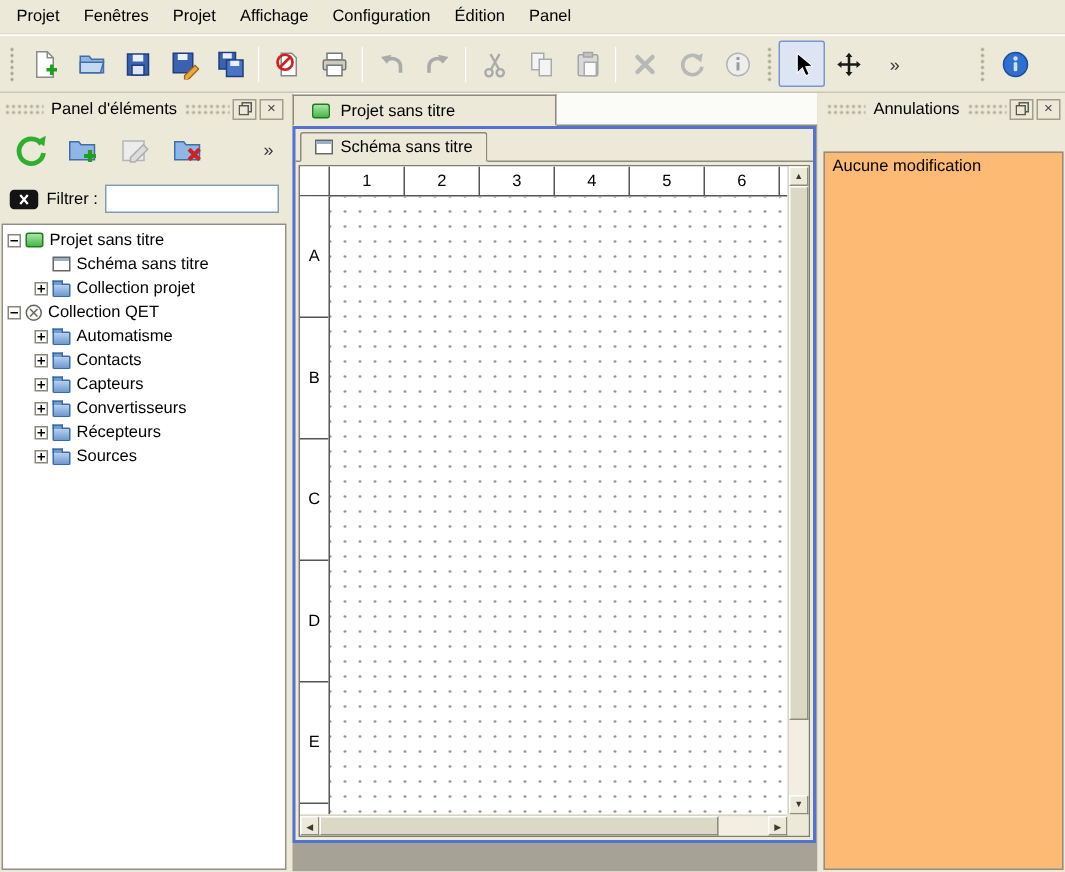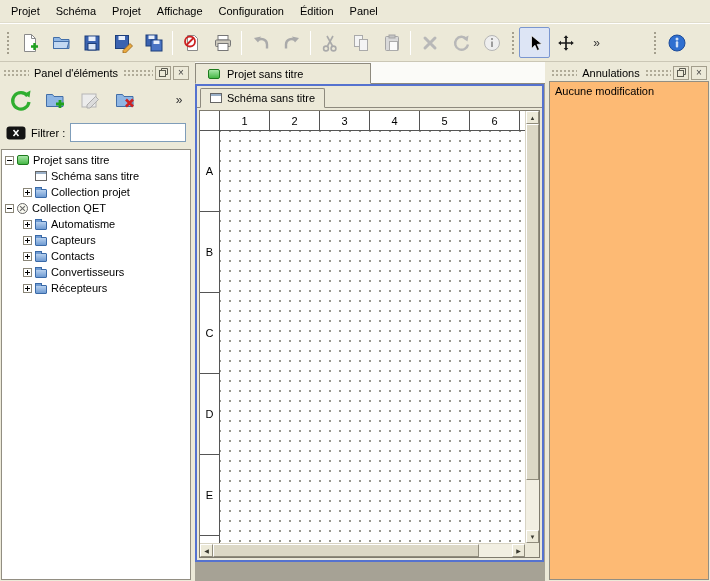--- a/index.html
+++ b/index.html
@@ -20,21 +20,21 @@
   .tsep{width:1px;height:24px;background:#cbc7b6;border-right:1px solid #fff;margin:0 3px;flex:none;}
   .chevtxt{font-size:12px;color:#333;}
   .flexspace{flex:1;}
   .tb-end-pad{width:16px;flex:none;}
 
   
   .main{flex:1;display:flex;min-height:0;}
   .splitter{width:3px;flex:none;background:#ece9d8;}
   .dock{display:flex;flex-direction:column;min-height:0;}
   .dock-left{width:192px;flex:none;}
-  .dock-right{width:162px;flex:none;}
+  .dock-right{width:162px;flex:none;gap:20px;}
 
   
   .dock-title{height:17px;flex:none;display:flex;align-items:center;padding:0 3px;margin-top:2px;}
   .grip{height:8px;background-image:radial-gradient(#b0ab98 1px,transparent 1.1px);background-size:4px 4px;flex:none;}
   .gfix{width:26px;}
   .gflex{flex:1;}
   .dock-title-text{padding:0 5px;white-space:nowrap;}
   .dock-btn{width:16px;height:14px;flex:none;margin-left:2px;display:flex;align-items:center;justify-content:center;background:#ece9d8;border:1px solid #a39e8c;font-size:10px;line-height:1;padding:0;color:#444;}
 
   
@@ -97,21 +97,21 @@
   .undo-list{flex:1;margin:0 1px 1px;background:#fdba74;border:1px solid #928e82;padding:2px 3px;overflow:hidden;}
   .undo-item{padding:1px 2px;white-space:nowrap;}
 </style>
 </head>
 <body>
 
 <div class="app">
 
   <div class="menubar">
     <span class="menu-item">Projet</span>
-    <span class="menu-item">Schéma</span>
+    <span class="menu-item">Fenêtres</span>
     <span class="menu-item">Projet</span>
     <span class="menu-item">Affichage</span>
     <span class="menu-item">Configuration</span>
     <span class="menu-item">Édition</span>
     <span class="menu-item">Panel</span>
   </div>
 
   <div class="toolbar">
     <span class="tgrip"></span>
 
@@ -339,36 +339,41 @@
           <span class="tlabel">Collection QET</span>
         </div>
         <div class="trow d1">
           <span class="exp plus"></span>
           <span class="ticon ic-folder"></span>
           <span class="tlabel">Automatisme</span>
         </div>
         <div class="trow d1">
           <span class="exp plus"></span>
           <span class="ticon ic-folder"></span>
+          <span class="tlabel">Contacts</span>
+        </div>
+        <div class="trow d1">
+          <span class="exp plus"></span>
+          <span class="ticon ic-folder"></span>
           <span class="tlabel">Capteurs</span>
         </div>
         <div class="trow d1">
           <span class="exp plus"></span>
           <span class="ticon ic-folder"></span>
-          <span class="tlabel">Contacts</span>
-        </div>
-        <div class="trow d1">
-          <span class="exp plus"></span>
-          <span class="ticon ic-folder"></span>
           <span class="tlabel">Convertisseurs</span>
         </div>
         <div class="trow d1">
           <span class="exp plus"></span>
           <span class="ticon ic-folder"></span>
           <span class="tlabel">Récepteurs</span>
+        </div>
+        <div class="trow d1">
+          <span class="exp plus"></span>
+          <span class="ticon ic-folder"></span>
+          <span class="tlabel">Sources</span>
         </div>
       </div>
     </div>
 
     <div class="splitter"></div>
 
     <div class="mdi">
       <div class="mdi-tabbar">
         <div class="mdi-tab">
           <span class="ic-project"></span>

